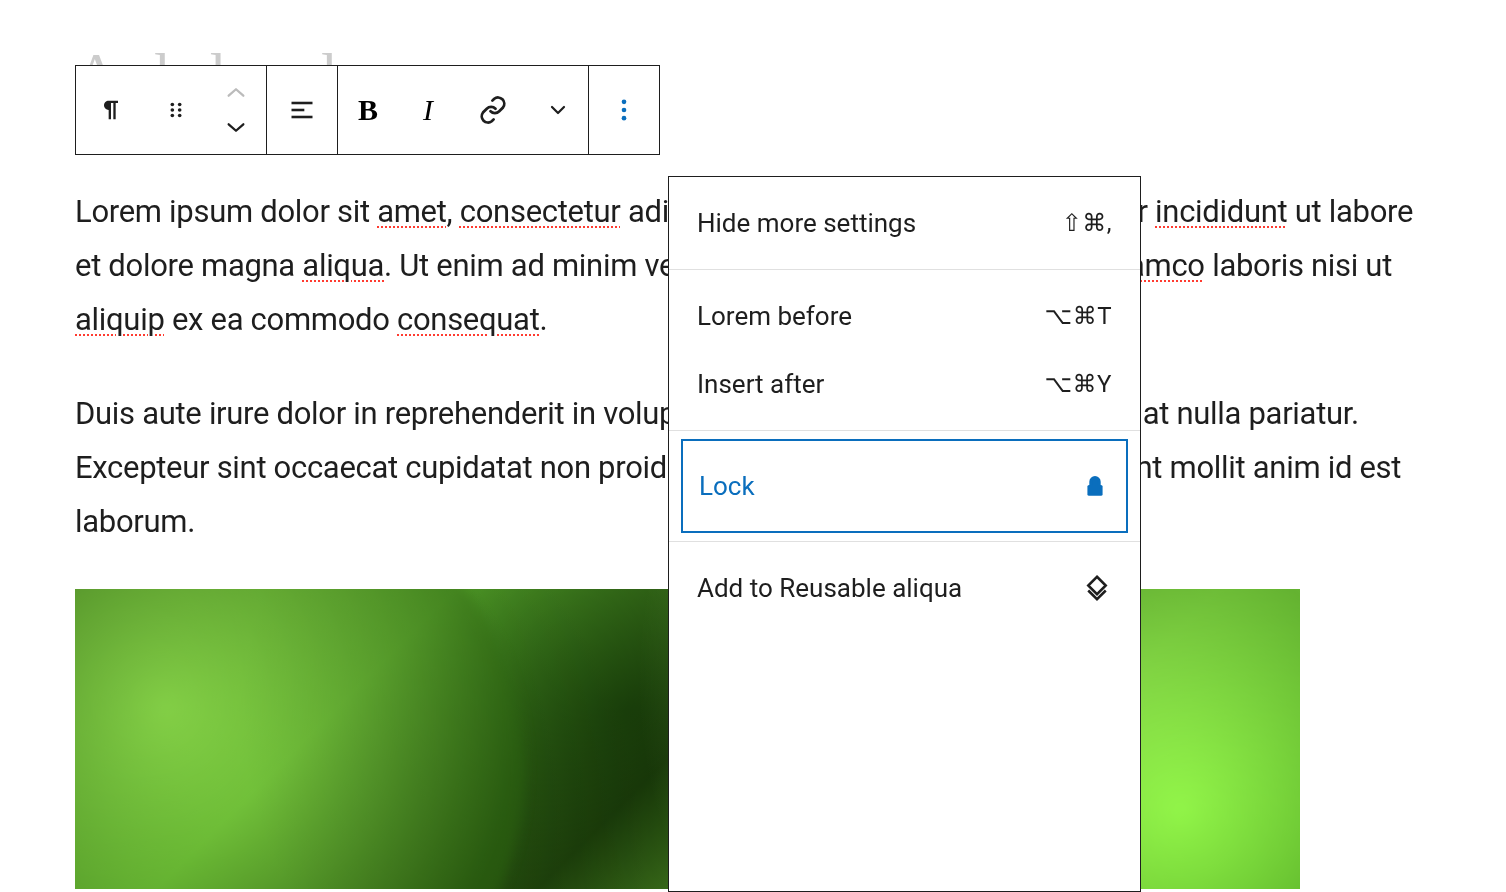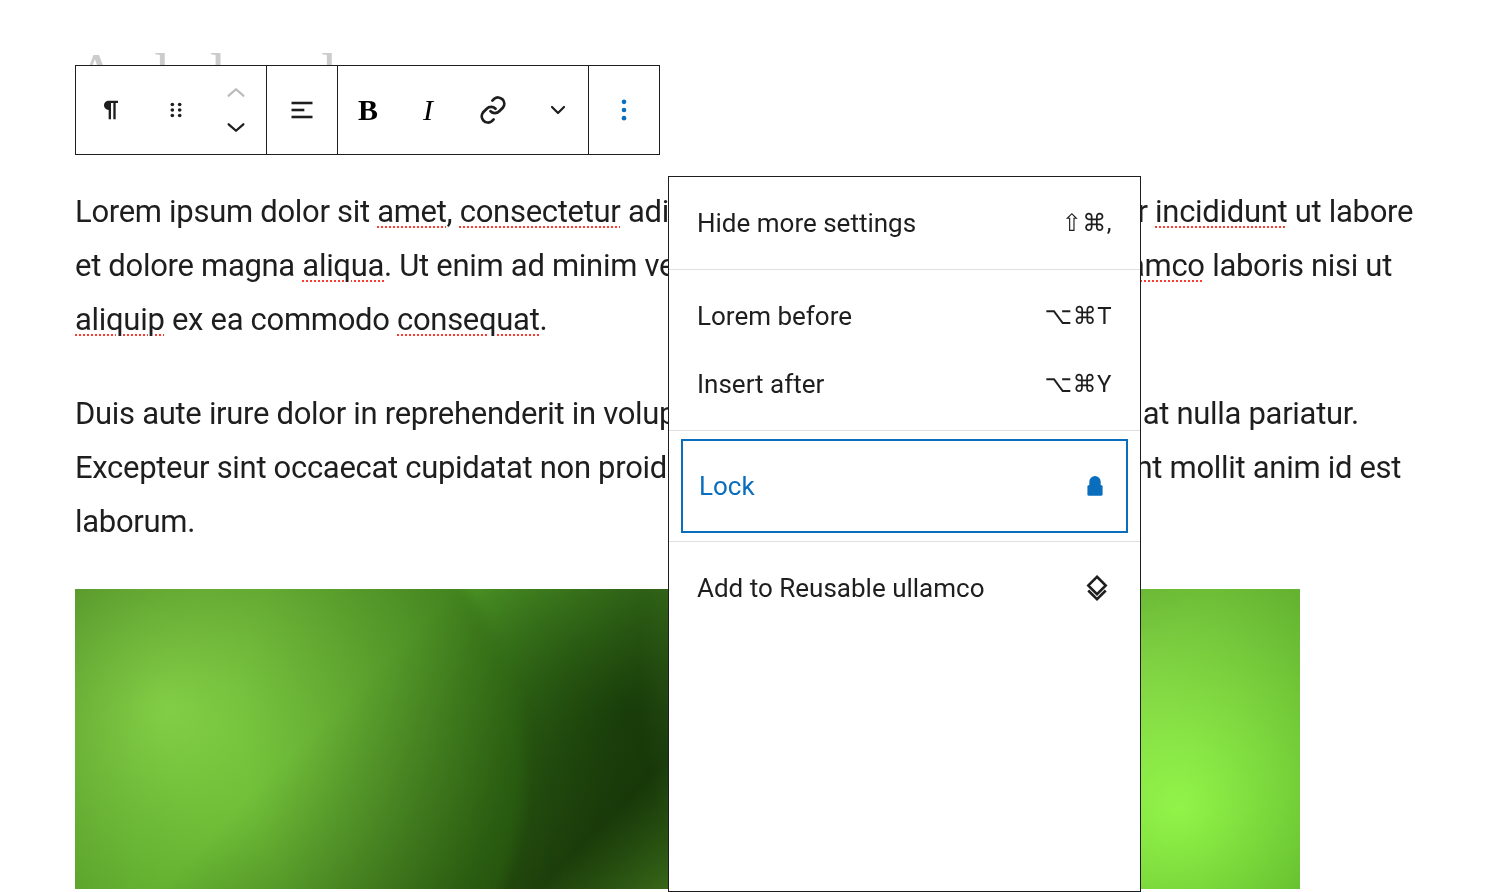--- a/index.html
+++ b/index.html
@@ -287,21 +287,21 @@
       <svg width="26" height="28" viewBox="0 0 24 24">
         <rect x="5" y="11" width="14" height="10" rx="1.5" fill="#0a6ebd"></rect>
         <path d="M8 11V8a4 4 0 0 1 8 0v3" stroke="#0a6ebd" stroke-width="2.5" fill="none"></path>
       </svg>
     </span>
   </div>
 
   <hr class="dd-divider">
   <div class="dd-section" style="padding-bottom:0">
     <div class="dd-item">
-      <span>Add to Reusable ullamco</span>
+      <span>Add to Reusable aliqua</span>
       <span class="icon right-icon">
         <svg width="34" height="34" viewBox="0 0 24 24">
           <path d="M12 3l7 7-7 7-7-7 7-7z" stroke="#1e1e1e" stroke-width="2" fill="none"></path>
           <path d="M5 14l7 7 7-7" stroke="#1e1e1e" stroke-width="2" fill="none"></path>
         </svg>
       </span>
     </div>
   </div>
 </div>
 

